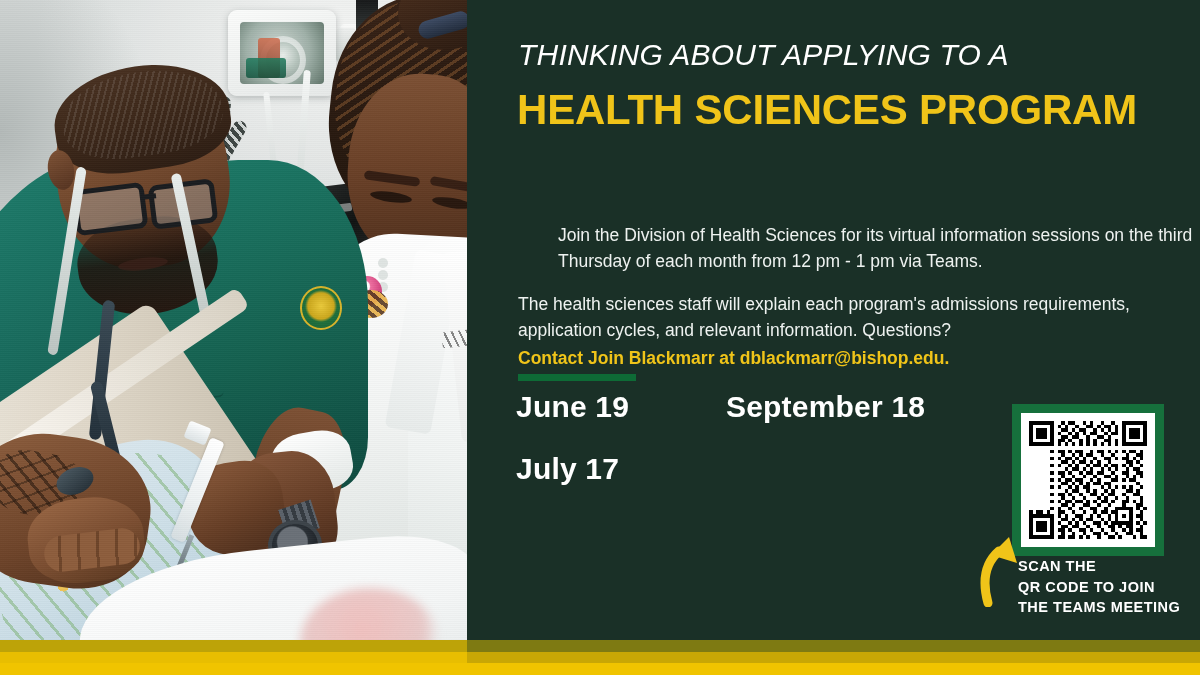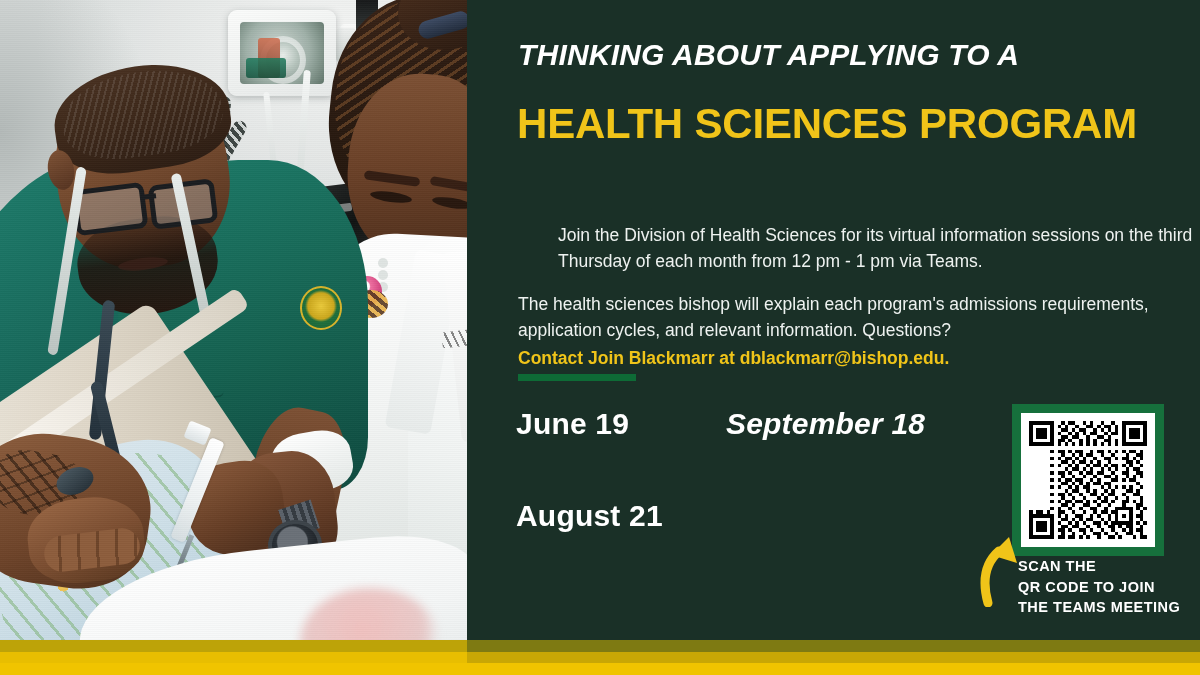--- a/index.html
+++ b/index.html
@@ -380,52 +380,52 @@
   }
 
   
   .panel{
     position:absolute;left:467px;top:0;width:733px;height:675px;
     background:#1A3027;
   }
 
   .kicker{
     position:absolute;left:51px;top:38px;width:660px;
-    font-style:italic;font-weight:700;font-size:30px;letter-spacing:.2px;
+    font-style:italic;font-weight:400;font-size:30px;letter-spacing:.2px;
     color:#FFFFFF;white-space:nowrap;
   }
   .headline{
     position:absolute;left:50px;top:84px;width:680px;
     font-weight:700;font-size:42px;line-height:1.22;letter-spacing:-0.2px;
-    color:#F0C419;text-transform:uppercase;margin-top:14px;
+    color:#F0C419;text-transform:uppercase;
   }
 
   .para{
     position:absolute;left:51px;width:668px;
     font-size:17.5px;line-height:1.52;color:#EEF2F0;
   }
   .para1{top:204px;margin-left:40px;}
   .para2{top:273px;}
   .contact{
     display:block;font-weight:700;color:#F0C419;margin-top:1px;
   }
 
   .rule{
     position:absolute;left:51px;top:374px;width:118px;height:7px;background:#0E6B36;
   }
 
   .dates{
-    position:absolute;left:49px;top:408px;width:520px;
+    position:absolute;left:49px;top:391px;width:520px;
   }
   .date-row{display:flex;align-items:flex-start;margin-bottom:30px;}
   .date-cell{
     font-weight:700;font-size:30px;color:#FFFFFF;line-height:1.05;letter-spacing:.2px;
   }
   .date-col1{width:210px;flex:0 0 210px;}
-  .date-col2{flex:0 0 auto;font-style:italic;}
+  .date-col2{flex:0 0 auto;}
 
   
   .qr-wrap{position:absolute;left:545px;top:404px;}
   .qr-frame{
     width:152px;height:152px;background:#16703C;padding:9px;
   }
   .qr-inner{width:134px;height:134px;background:#FFFFFF;padding:8px;}
   .qr-canvas{width:118px;height:118px;display:block;}
 
   .scan-text{
@@ -547,36 +547,33 @@
 
     <div class="kicker">THINKING ABOUT APPLYING TO A</div>
 
     <div class="headline">
       <div>HEALTH SCIENCES PROGRAM</div>
     </div>
 
     <p class="para para1">Join the Division of Health Sciences for its virtual information sessions on the third Thursday of each month from 12 pm - 1 pm via Teams.</p>
 
     <p class="para para2">
-      <span>The health sciences bishop will explain each program's admissions requirements, application cycles, and relevant information. Questions?</span>
+      <span>The health sciences staff will explain each program's admissions requirements, application cycles, and relevant information. Questions?</span>
       <span class="contact">Contact Join Blackmarr at dblackmarr@bishop.edu.</span>
     </p>
 
     <div class="rule"></div>
 
     <div class="dates">
       <div class="date-row">
         <span class="date-cell date-col1">June 19</span>
         <span class="date-cell date-col2">September 18</span>
       </div>
       <div class="date-row">
-      </div>
-      <div class="date-row">
-        <span class="date-cell date-col1">August 21</span>
-        <span class="date-cell date-col2"></span>
+        <span class="date-cell date-col1">July 17</span>
       </div>
     </div>
 
     <div class="qr-wrap">
       <div class="qr-frame">
         <div class="qr-inner">
           <svg class="qr-canvas" viewBox="0 0 33 33" shape-rendering="crispEdges">
             <rect width="33" height="33" fill="#ffffff"></rect>
             <g fill="#000000">
 

